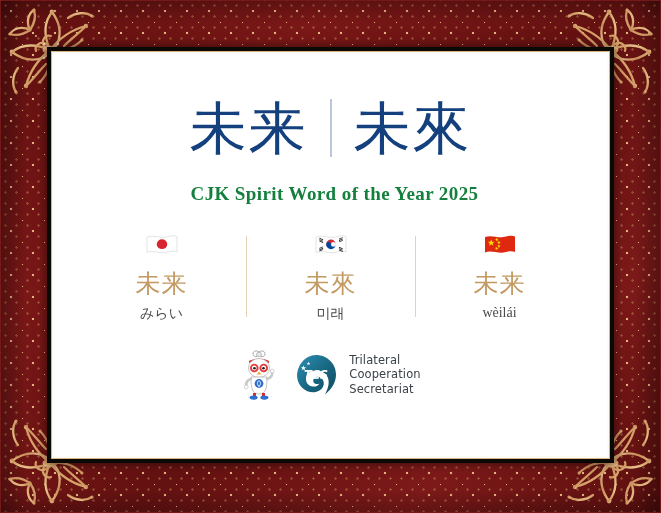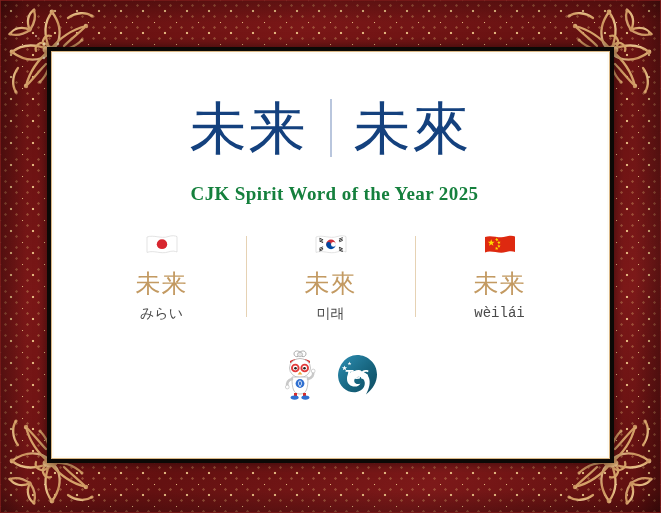--- a/index.html
+++ b/index.html
@@ -152,21 +152,21 @@
   .lang-word {
     font-family: "DejaVu Serif", "Liberation Serif", serif;
     font-size: 25px;
     line-height: 1.1;
     color: #c39a62;
     letter-spacing: 1px;
     white-space: nowrap;
   }
   .lang-read {
     margin-top: 7px;
-    font-family: Liberation Mono, monospace;
+    font-family: Liberation Serif, serif;
     font-size: 14px;
     color: #4a4a4a;
     white-space: nowrap;
   }
 
   
   .logo-strip {
     margin-top: 26px;
     display: flex;
     align-items: center;
@@ -475,20 +475,25 @@
                        C 20.6 30.6, 20.9 27.6, 23.2 26.4 C 26 25, 29.8 26.4, 31.2 29.6
                        C 33.2 34.2, 30.2 40, 23.6 41 C 14.5 42.4, 6 35.6, 5.2 26.4 C 4.3 15.6, 12.6 4, 24 4 Z" fill="url(#tcsg)"></path>
 
               <g fill="#ffffff">
                 <polygon points="11.5,14.5 12.2,16.3 14.1,16.3 12.6,17.5 13.2,19.3 11.5,18.2 9.8,19.3 10.4,17.5 8.9,16.3 10.8,16.3"></polygon>
                 <polygon points="16.5,10.6 17.0,11.9 18.4,11.9 17.3,12.8 17.7,14.2 16.5,13.3 15.3,14.2 15.7,12.8 14.6,11.9 16.0,11.9"></polygon>
               </g>
 
               <text x="24" y="28" text-anchor="middle" font-family="'DejaVu Sans','Liberation Sans',sans-serif" font-size="11.5" font-weight="bold" font-style="italic" fill="#ffffff">TCS</text>
             </svg>
+            <div class="tcs-words">
+              <span>Trilateral</span>
+              <span>Cooperation</span>
+              <span>Secretariat</span>
+            </div>
           </div>
 
         </div>
 
       </div>
     </div>
   </div>
 
 </div>
 

